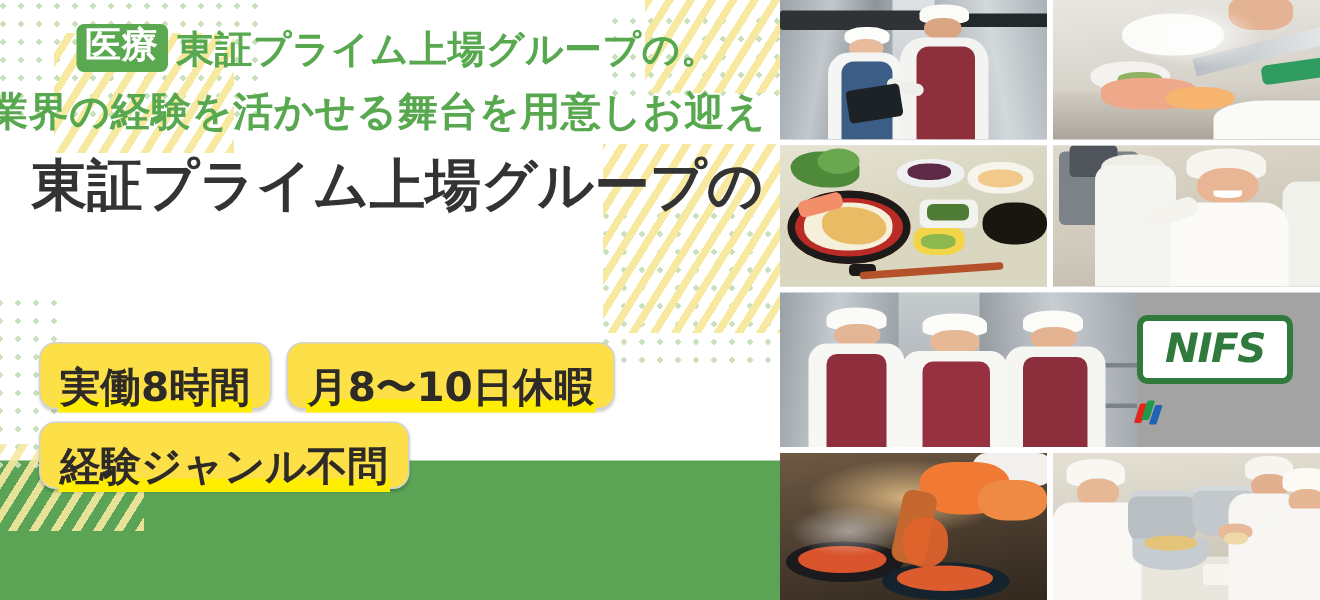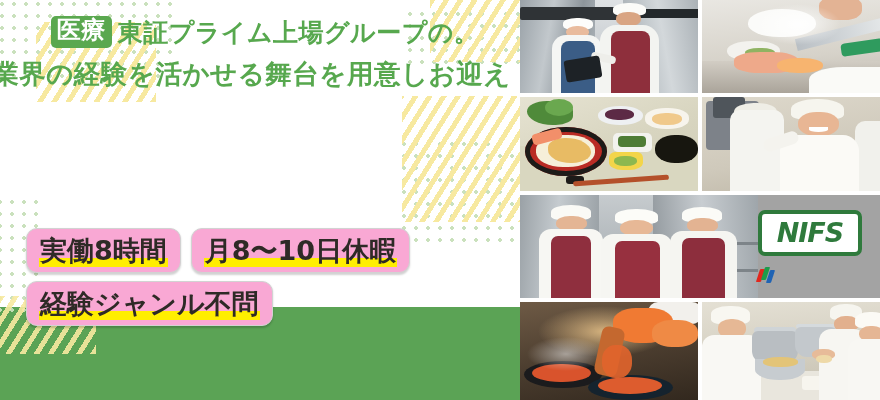--- a/index.html
+++ b/index.html
@@ -123,29 +123,29 @@
     left: 26px;
     top: 228px;
     width: 482px;
   }
   .pill-row {
     display: flex;
     gap: 10px;
     margin-bottom: 8px;
   }
   .pill {
-    background: #f9a8d4;
+    background: #fde047;
     border: 1.5px solid #d2d2d2;
     border-radius: 11px;
     box-shadow: 0 1.5px 2px rgba(0,0,0,.18);
     height: 45px;
     display: flex;
-    align-items: center;
+    align-items: flex-end;
     justify-content: center;
-    padding: 12px 13px;
+    padding: 0 13px;
     box-sizing: border-box;
   }
   .pill-text {
     position: relative;
     display: inline-block;
     font-size: 27px;
     font-weight: 700;
     color: #2e2a26;
     line-height: 1;
     white-space: nowrap;
@@ -391,20 +391,21 @@
 
     <div class="lead">
       <div class="lead-line lead-line-1">
         <span class="tag">医療</span>
         <span class="lead-rest">東証プライム上場グループの。</span>
       </div>
       <div class="lead-line lead-line-2">業界の経験を活かせる舞台を用意しお迎え！</div>
     </div>
 
     <div class="headline">
+      <div class="headline-line">東証プライム上場グループの</div>
     </div>
 
     <div class="pills">
       <div class="pill-row">
         <div class="pill">
           <span class="pill-text">実働8時間</span>
         </div>
         <div class="pill">
           <span class="pill-text">月8〜10日休暇</span>
         </div>

